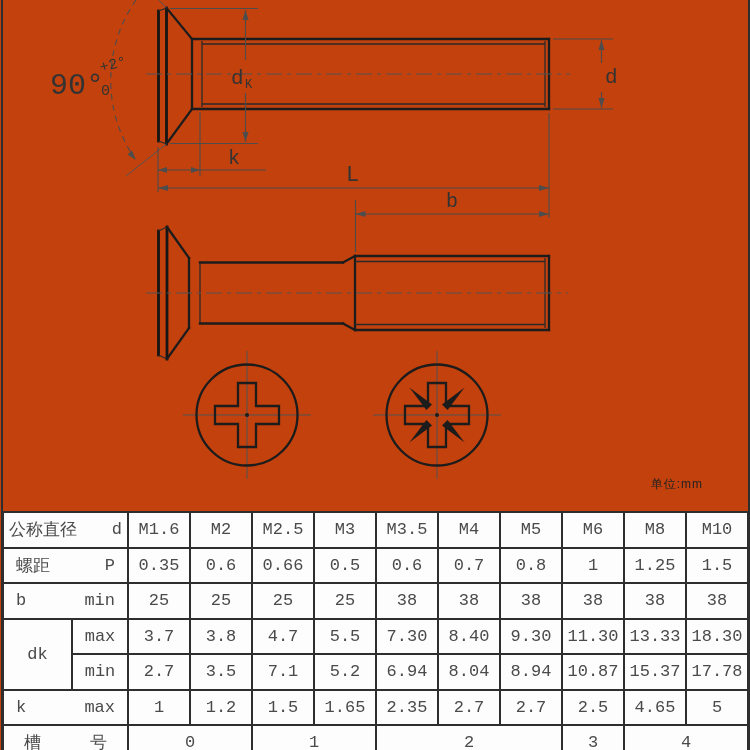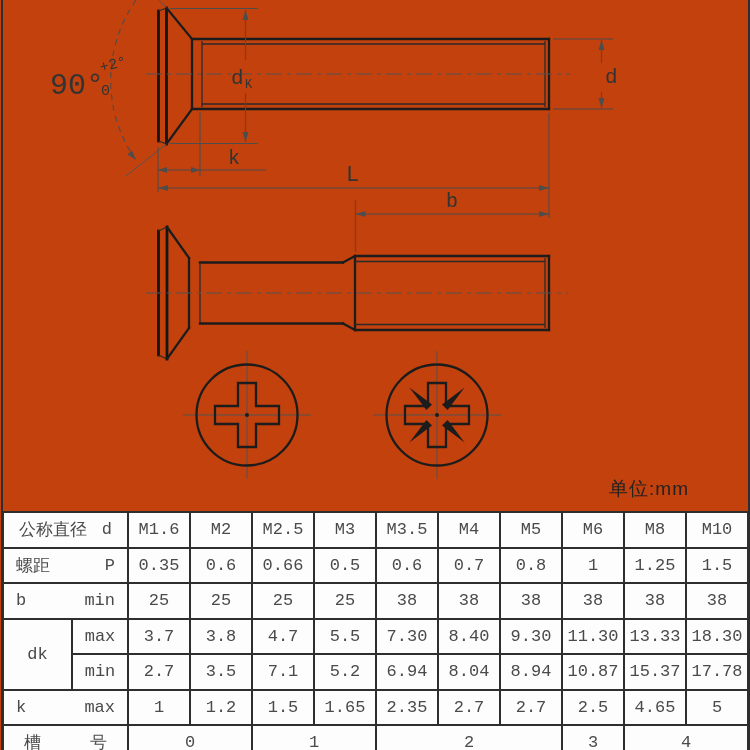--- a/index.html
+++ b/index.html
@@ -9,29 +9,29 @@
          border-left:2px solid #2e2e2e;border-right:2px solid #2e2e2e;pointer-events:none;}
   svg{position:absolute;left:0;top:0;}
   .obj{stroke:#1c1c1c;stroke-width:2.3;fill:none;stroke-linecap:square;}
   .objb{stroke:#151515;stroke-width:2.8;fill:none;stroke-linecap:square;}
   .obj2{stroke:#2a2a2a;stroke-width:1.3;fill:none;}
   .dim{stroke:#4d4d4d;stroke-width:1.1;fill:none;}
   .arr{fill:#4d4d4d;stroke:none;}
   .cl{stroke:#555;stroke-width:1.2;fill:none;stroke-dasharray:16 5 4 5;}
   .thin{stroke:#555;stroke-width:1;fill:none;}
   .dimtext{font-family:"Liberation Mono","DejaVu Sans Mono",monospace;fill:#333;}
-  #unit-label{position:absolute;left:595px;top:476px;width:108px;text-align:center;
-              font-size:19px;color:#222;letter-spacing:1px;}
+  #unit-label{position:absolute;left:595px;top:476px;width:108px;text-align:right;
+              font-size:12px;color:#222;letter-spacing:1px;}
   table.spec{position:absolute;left:2px;top:511px;width:745px;border-collapse:collapse;
              table-layout:fixed;font-family:"Liberation Mono","DejaVu Sans Mono",monospace;
              font-size:17px;color:#4a4a4a;background:#fdfdfd;}
   table.spec td{border:2px solid #2e2e2e;height:33.5px;text-align:center;vertical-align:middle;
                 padding:0;overflow:hidden;white-space:nowrap;}
   td.lbl div{display:flex;justify-content:space-between;align-items:center;padding:0 12px;}
-  td.lbl div.wide{padding:0 15px;}
+  td.lbl div.wide{padding:0 5px;}
   td.lbl div.vwide{padding:0 20px;}
   .cjk{font-family:"Liberation Sans",sans-serif;}
 </style>
 </head>
 <body>
 
 <div id="page">
 
   <svg width="750" height="511" viewBox="0 0 750 511">
 

